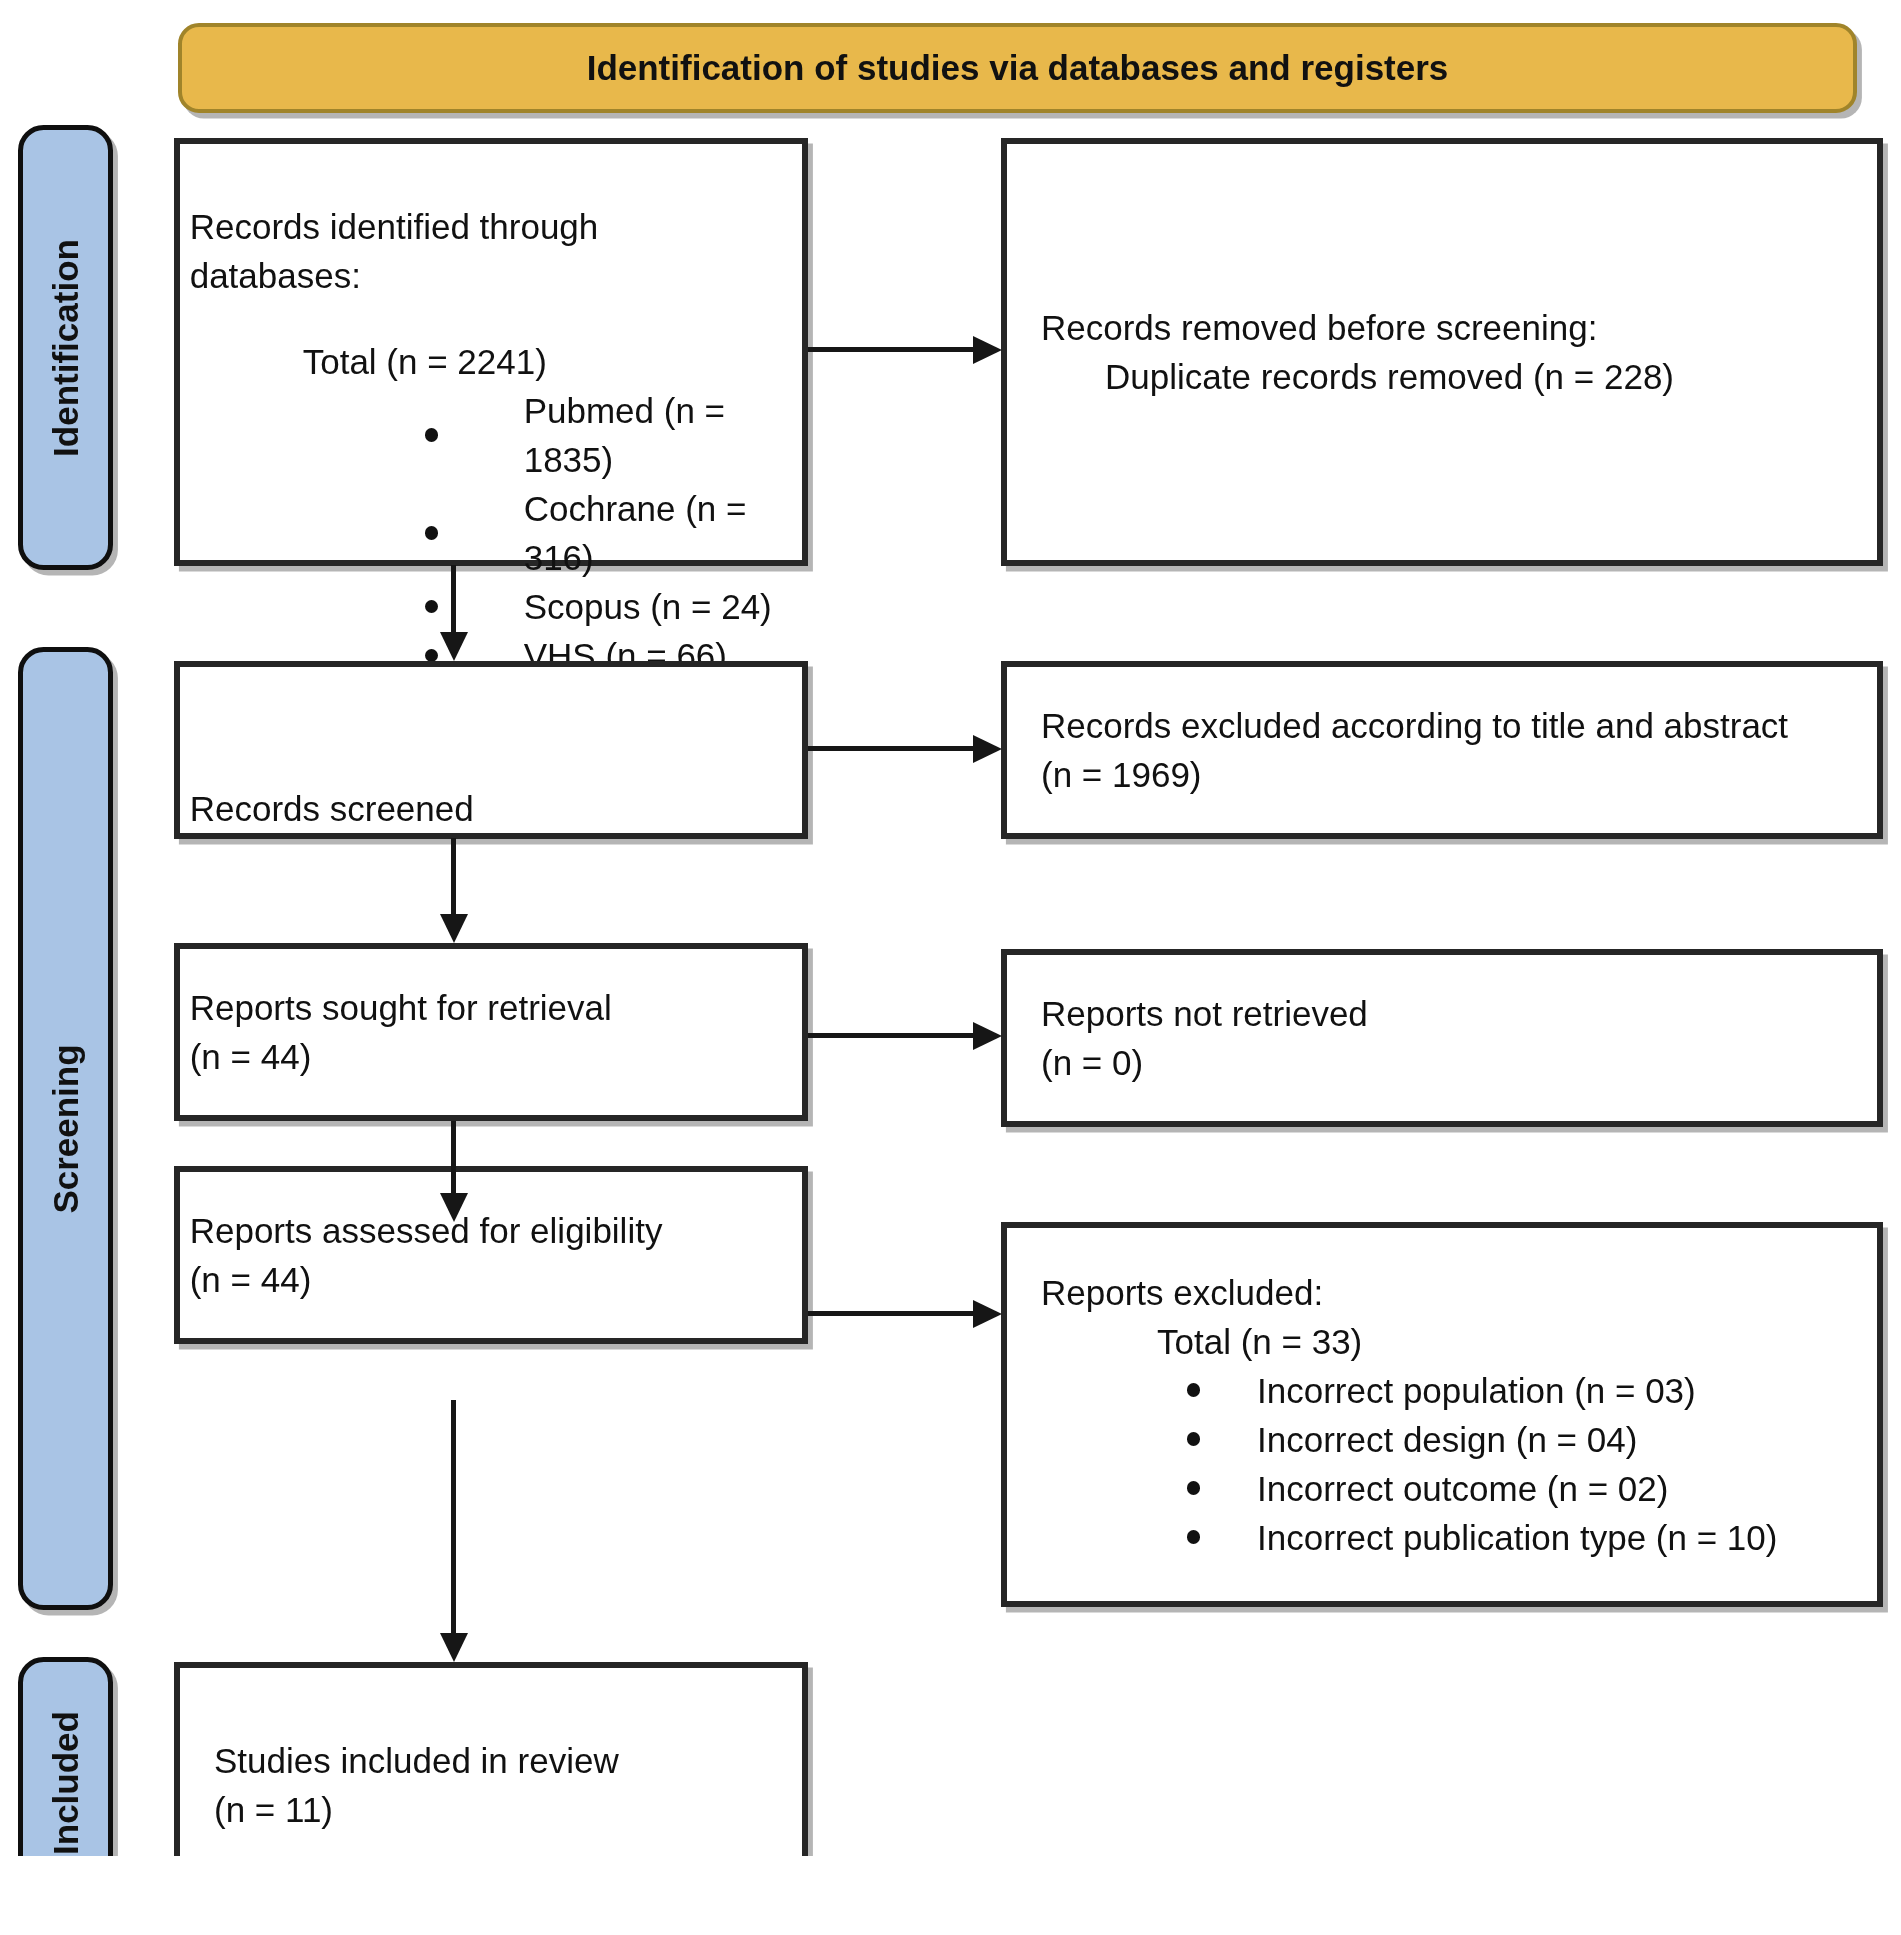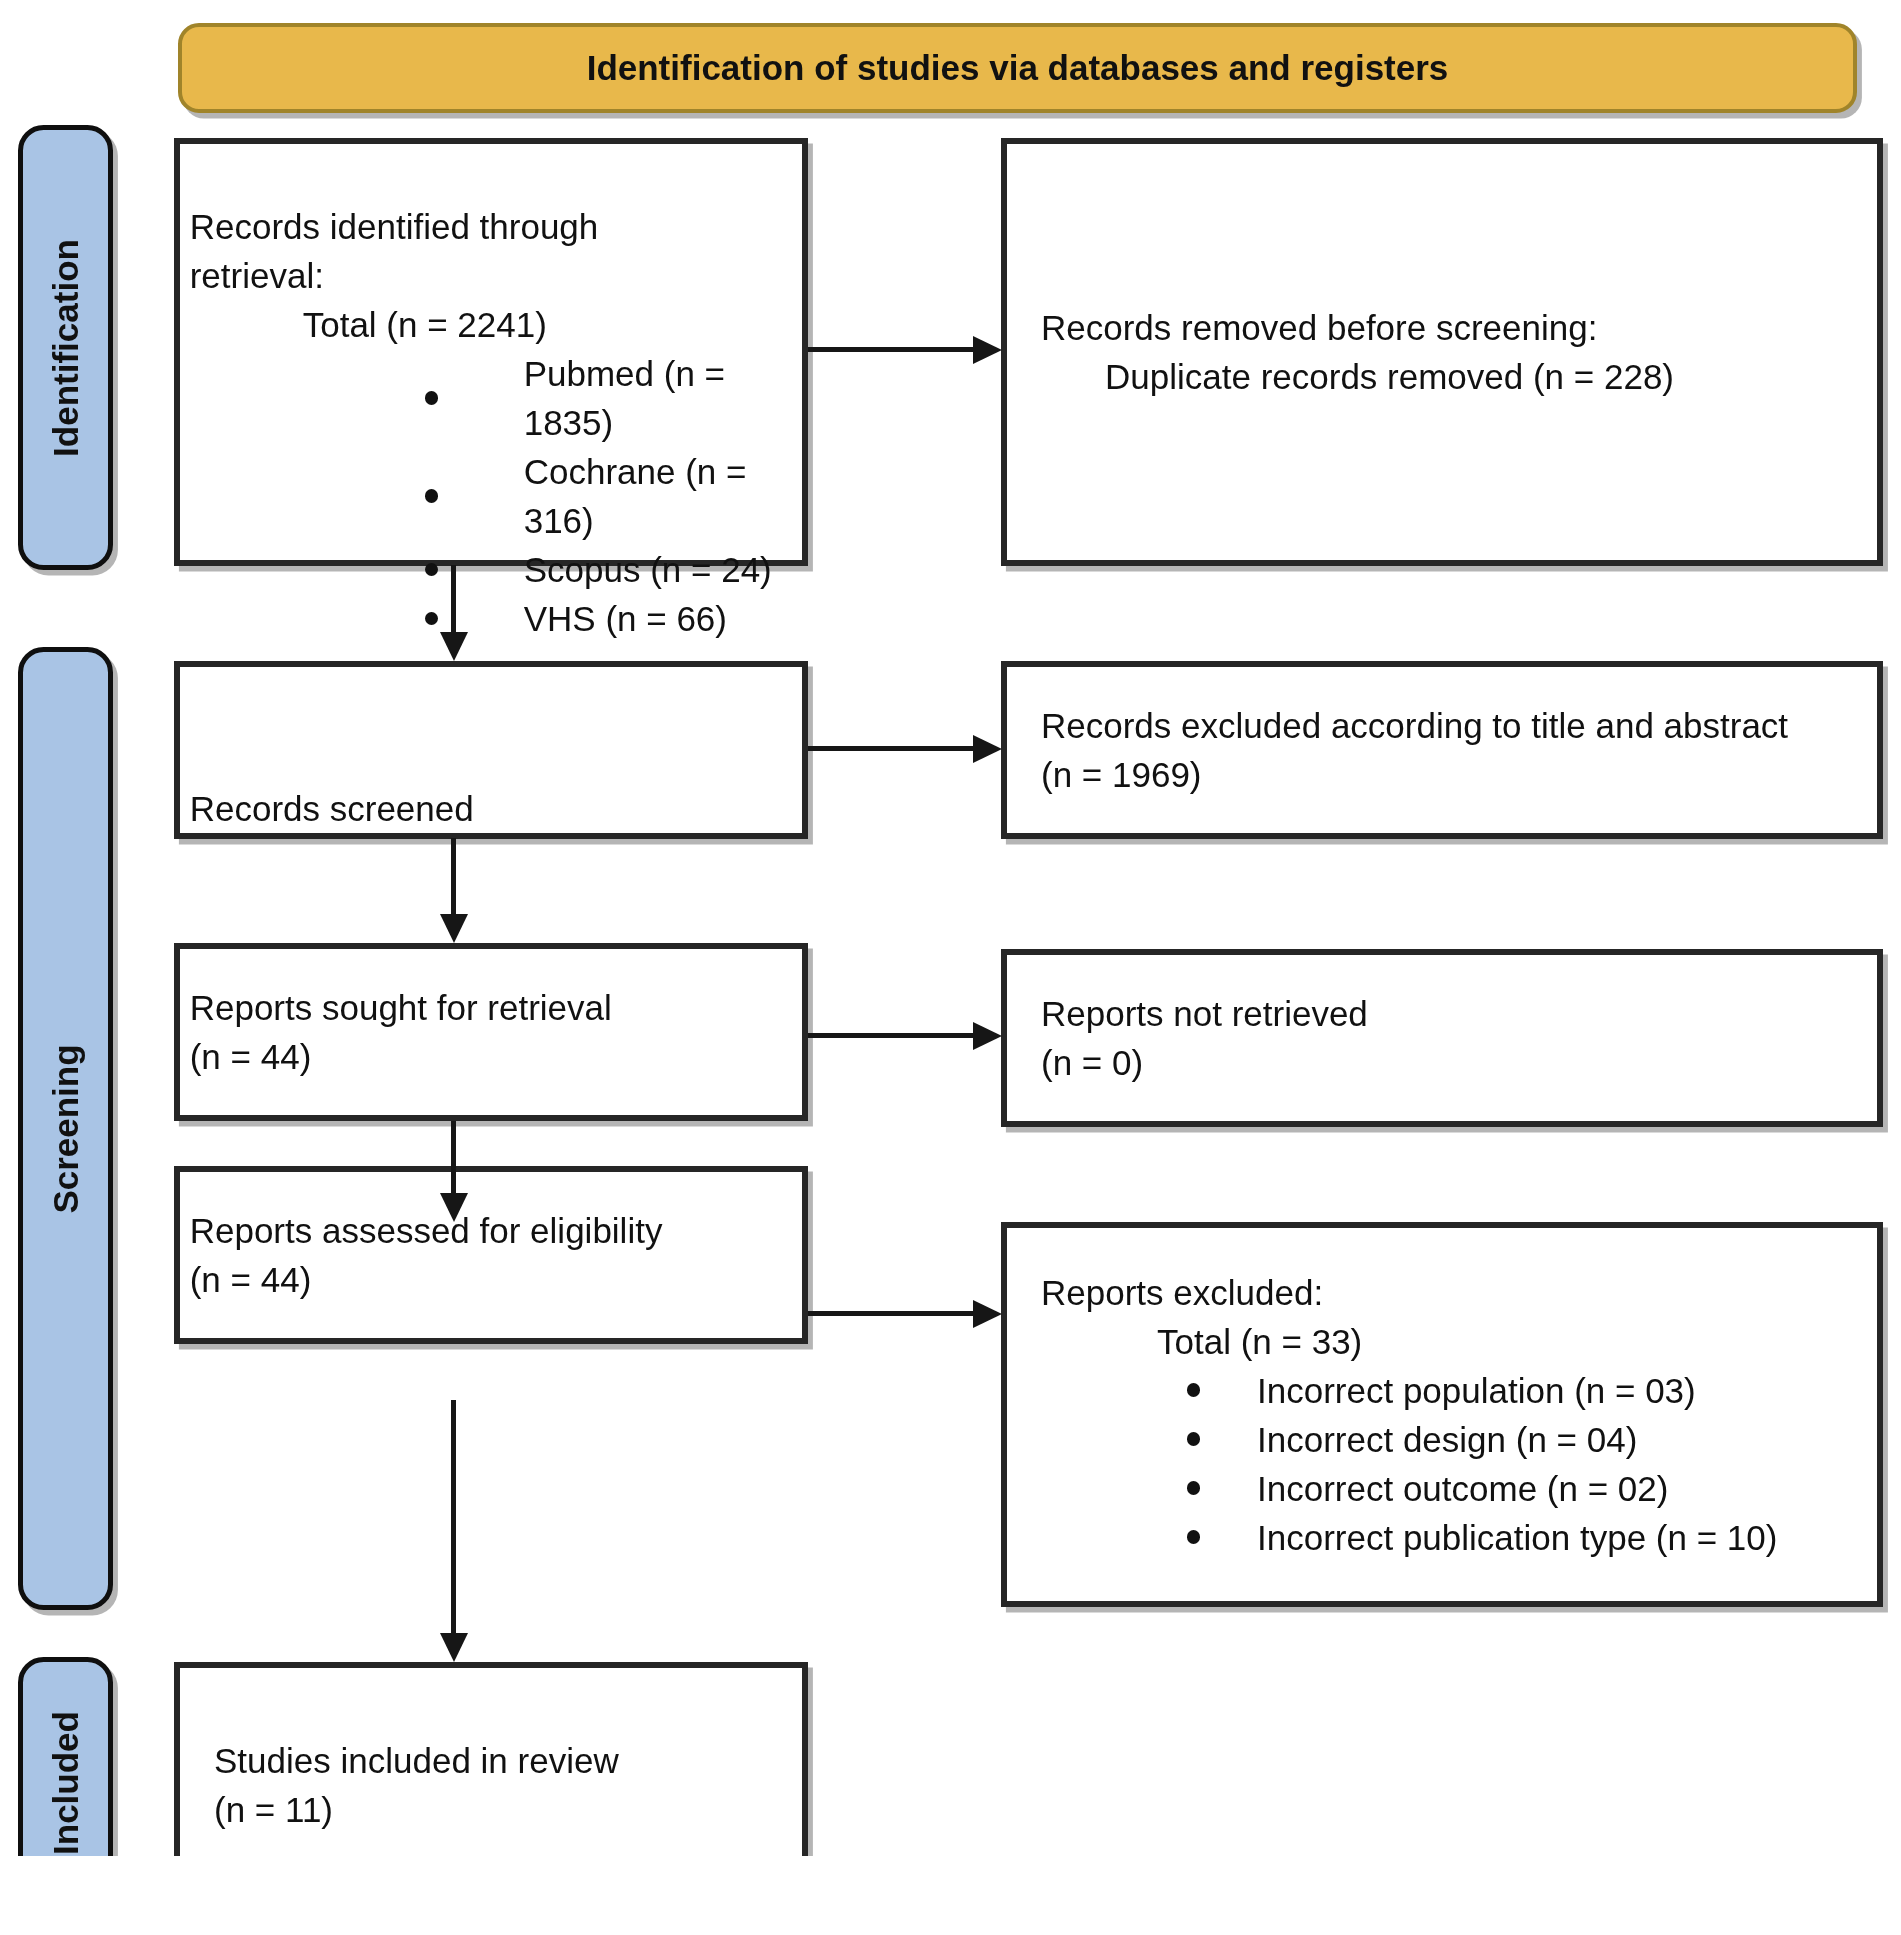--- a/index.html
+++ b/index.html
@@ -45,21 +45,21 @@
   #box-identified{top:138px;height:428px;justify-content:flex-start;padding-top:58px;}
   #box-removed{top:138px;height:428px;}
   #box-screened{top:661px;height:178px;justify-content:flex-end;}
   #box-excluded-title{top:661px;height:178px;}
   #box-sought{top:943px;height:178px;}
   #box-not-retrieved{top:949px;height:178px;}
   #box-assessed{top:1166px;height:178px;}
   #box-reports-excluded{top:1222px;height:385px;}
   #box-included{top:1662px;height:245px;padding-left:34px;}
 
-  .indent-1{margin-left:113px;}
+  .indent-1{margin-left:113px;margin-top:37px;}
   .indent-sm{margin-left:64px;}
   .indent-total{margin-left:116px;}
   .wrap-narrow{max-width:548px;}
   .nowrap{white-space:nowrap;}
 
   ul{list-style:none;}
   li{position:relative;}
   li::before{
     content:"";position:absolute;left:0;top:50%;margin-top:-6.7px;
     width:13.4px;height:13.4px;border-radius:50%;background:var(--text);
@@ -91,21 +91,21 @@
     <span>Identification</span>
   </div>
   <div class="stage" id="stage-screening">
     <span>Screening</span>
   </div>
   <div class="stage" id="stage-included">
     <span>Included</span>
   </div>
 
   <div class="box col-l" id="box-identified">
-    <div class="wrap-narrow">Records identified through retrieval:</div>
+    <div class="wrap-narrow">Records identified through databases:</div>
     <div class="indent-1">Total (n = 2241)</div>
     <ul class="bullets-identified">
       <li>Pubmed (n = 1835)</li>
       <li>Cochrane (n = 316)</li>
       <li>Scopus (n = 24)</li>
       <li>VHS (n = 66)</li>
     </ul>
   </div>
 
   <div class="box col-r" id="box-removed">

